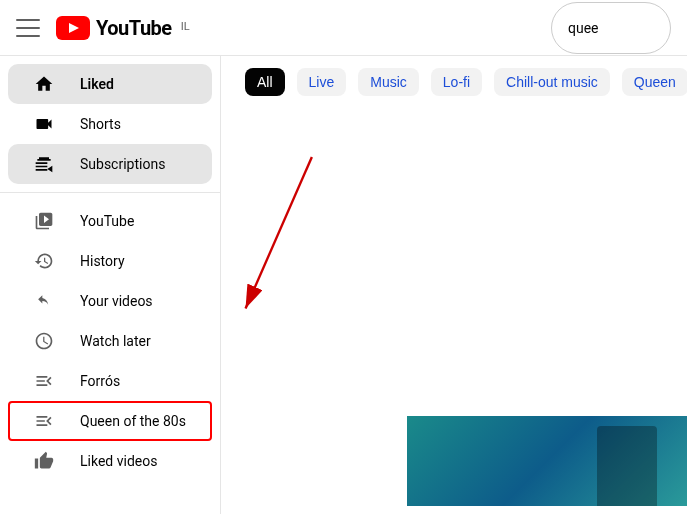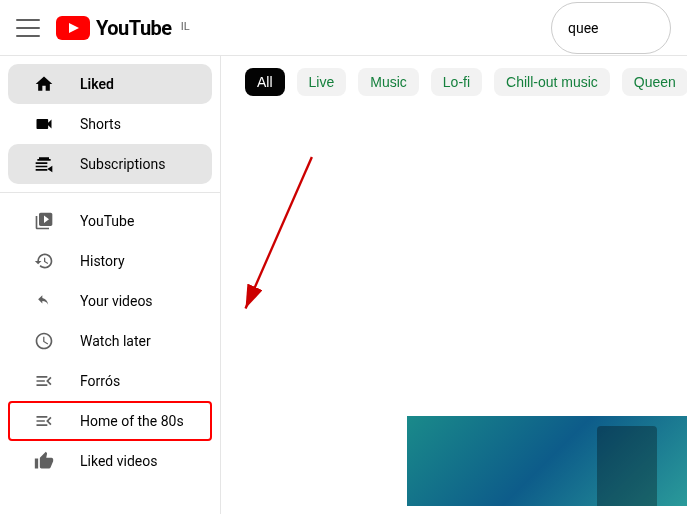--- a/index.html
+++ b/index.html
@@ -166,21 +166,21 @@
     .chip {
       display: flex;
       align-items: center;
       padding: 6px 12px;
       border-radius: 8px;
       font-size: 14px;
       font-weight: 500;
       cursor: pointer;
       white-space: nowrap;
       background: #f2f2f2;
-      color: #15803d;
+      color: #1d4ed8;
       border: none;
     }
     .chip.active {
       background: #030303;
       color: #fff;
     }
 
     
     .content-area {
       position: relative;
@@ -323,21 +323,21 @@
       </div>
       <span>Forrós</span>
     </div>
 
     <div class="sidebar-item highlighted">
       <div class="sidebar-icon">
         <svg width="20" height="20" viewBox="0 0 24 24" fill="#606060">
           <path d="M3 18h13v-2H3v2zm0-5h10v-2H3v2zm0-7v2h13V6H3zm18 9.59L17.42 12 21 8.41 19.59 7l-5 5 5 5L21 15.59z"></path>
         </svg>
       </div>
-      <span>Home of the 80s</span>
+      <span>Queen of the 80s</span>
     </div>
 
     <div class="sidebar-item">
       <div class="sidebar-icon">
         <svg width="20" height="20" viewBox="0 0 24 24" fill="#606060">
           <path d="M1 21h4V9H1v12zm22-11c0-1.1-.9-2-2-2h-6.31l.95-4.57.03-.32c0-.41-.17-.79-.44-1.06L14.17 1 7.59 7.59C7.22 7.95 7 8.45 7 9v10c0 1.1.9 2 2 2h9c.83 0 1.54-.5 1.84-1.22l3.02-7.05c.09-.23.14-.47.14-.73v-1.91l-.01-.01L23 10z"></path>
         </svg>
       </div>
       <span>Liked videos</span>
     </div>

